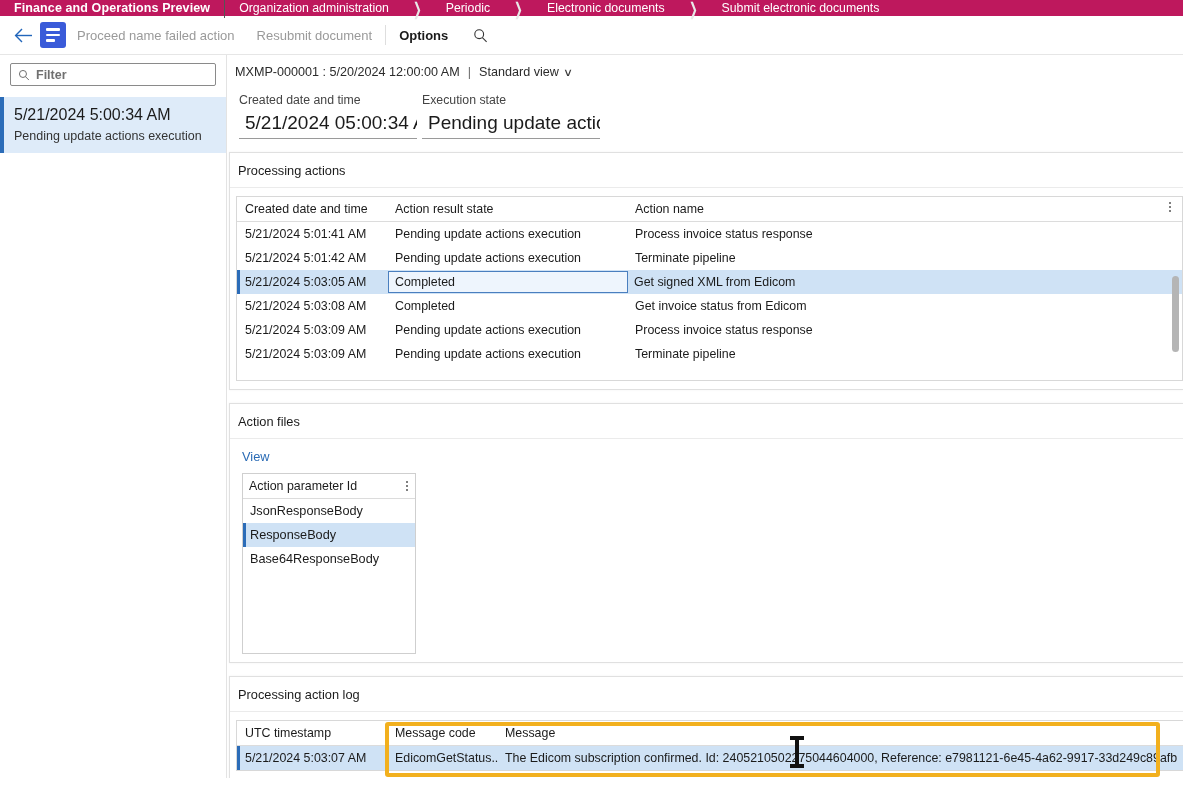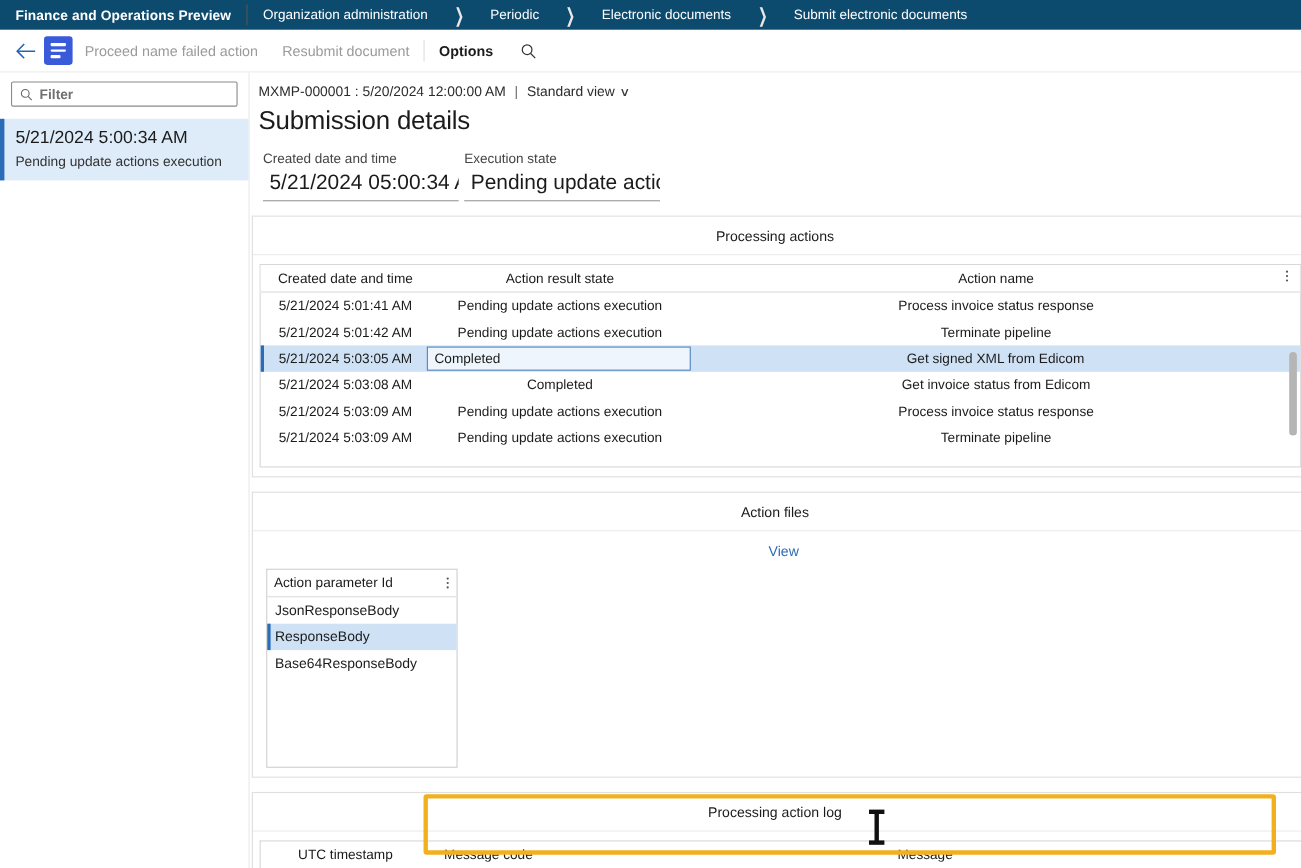--- a/index.html
+++ b/index.html
@@ -7,22 +7,22 @@
     margin: 0; padding: 0;
     width: 1183px; height: 789px;
     overflow: hidden;
     background: #ffffff;
     font-family: "Liberation Sans", sans-serif;
     -webkit-font-smoothing: antialiased;
   }
 
   
   .topbar {
-    height: 27px;
-    background: #0c4a6e;
+    height: 16px;
+    background: #be185d;
     color: #ffffff;
     display: flex;
     align-items: center;
     font-size: 12.5px;
     position: relative;
   }
   .brand {
     font-weight: bold;
     padding: 0 14px 0 14px;
     font-size: 12.5px;
@@ -190,21 +190,20 @@
     overflow: hidden;
   }
 
   
   .section {
     margin: 13px 0 0 2px;
     background: #ffffff;
     border: 1px solid #e0e0e0;
     border-right: none;
     box-shadow: 0 0 2px rgba(0,0,0,.06);
-    text-align: center;
   }
   .section-header {
     font-size: 12.8px;
     color: #1b1b1b;
     padding: 10px 12px 9px 8px;
     border-bottom: 1px solid #ebebeb;
   }
   .section-body { padding: 8px 0 8px 6px; }
 
   
@@ -414,21 +413,20 @@
 
     <div class="main-head">
       <div class="rec-caption">
         <span>MXMP-000001 : 5/20/2024 12:00:00 AM</span>
         <span class="sep">|</span>
         <span class="viewsel">
           <span>Standard view</span>
           <span class="chev">∨</span>
         </span>
       </div>
-      <div class="page-title">Submission details</div>
 
       <div class="fields">
         <div class="field">
           <div class="field-label">Created date and time</div>
           <div class="field-value">5/21/2024 05:00:34 AM</div>
         </div>
         <div class="field">
           <div class="field-label">Execution state</div>
           <div class="field-value">Pending update actions exec...</div>
         </div>

